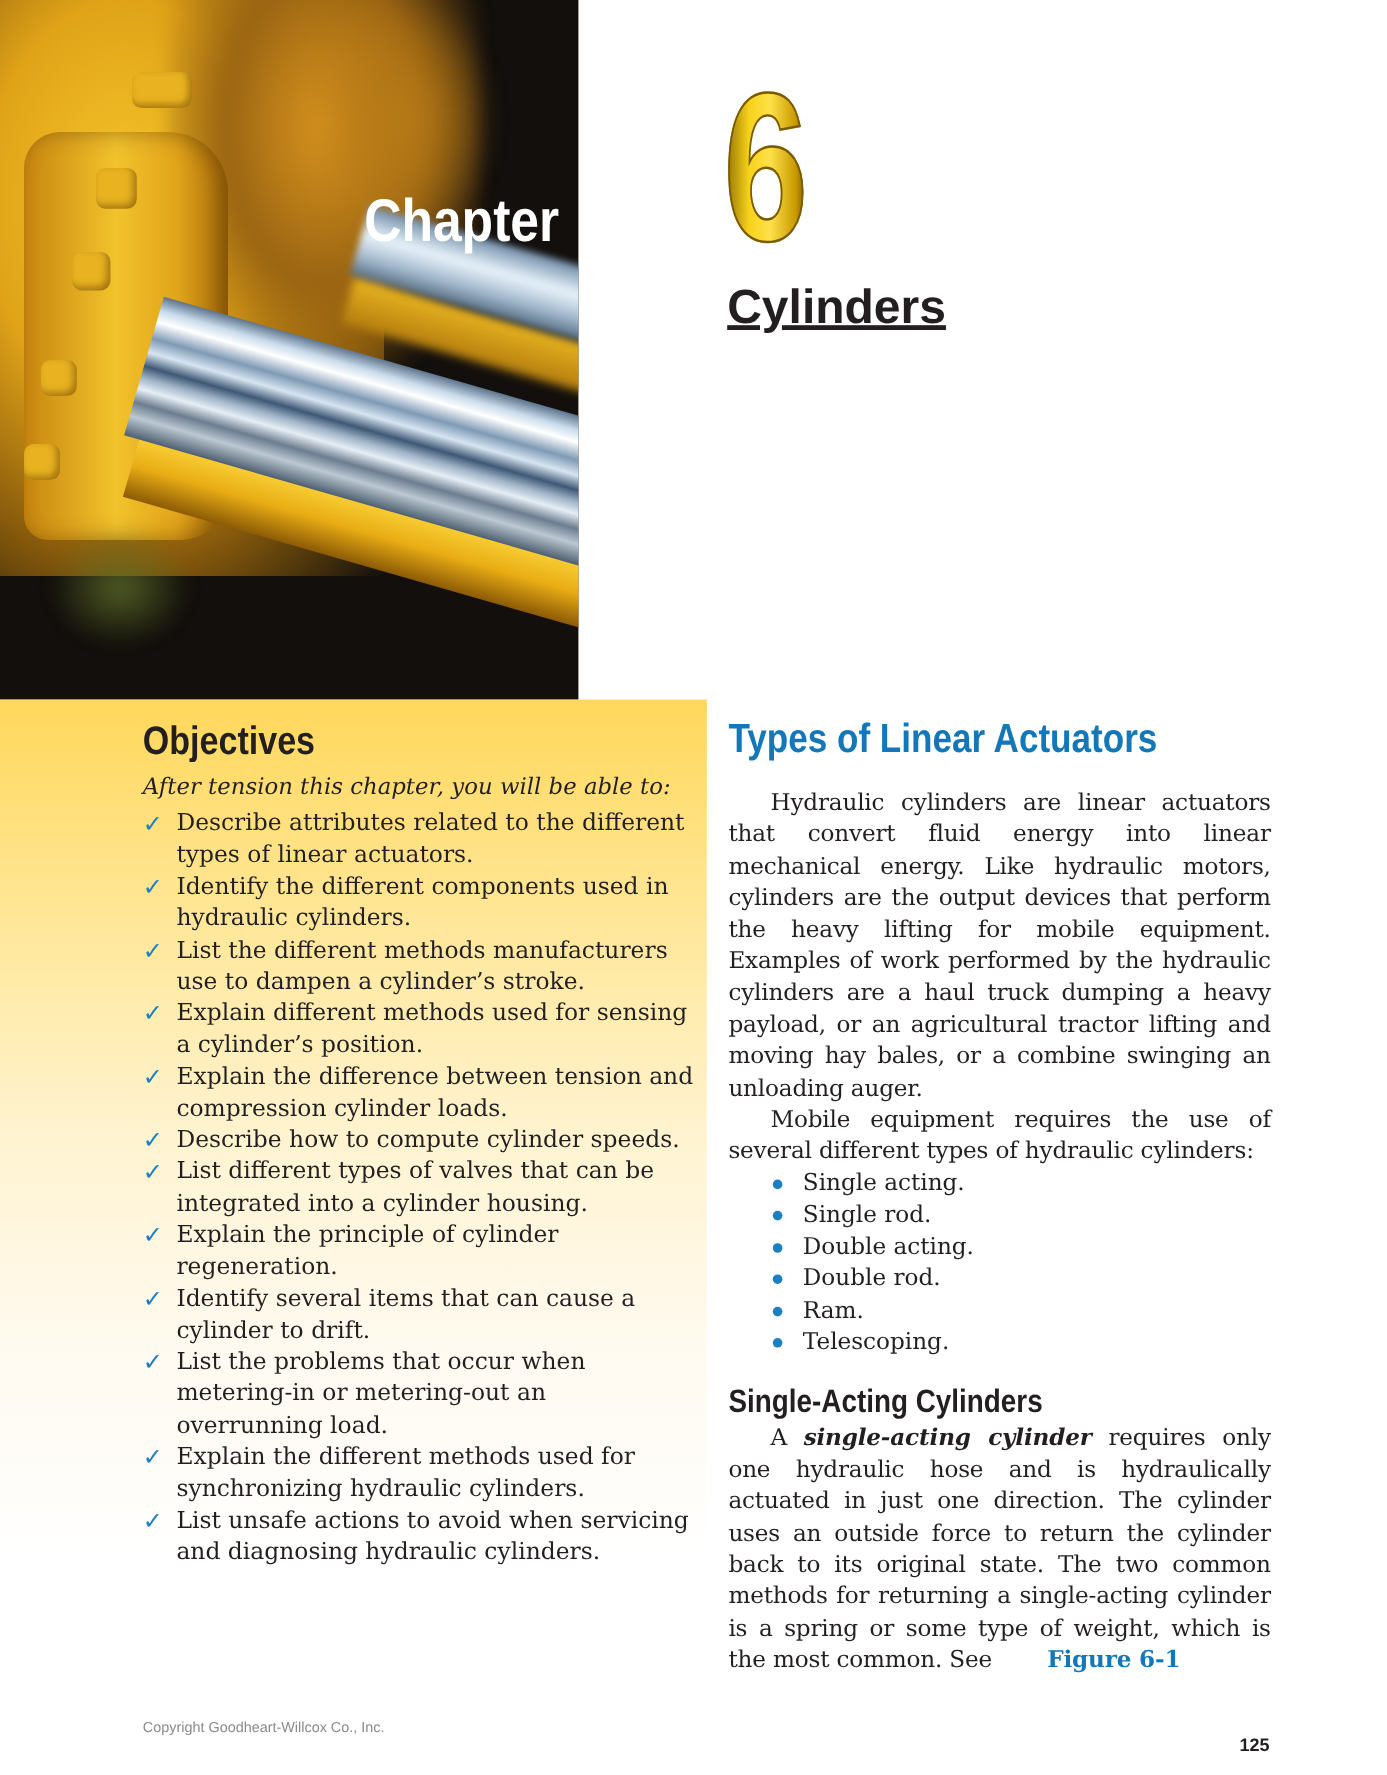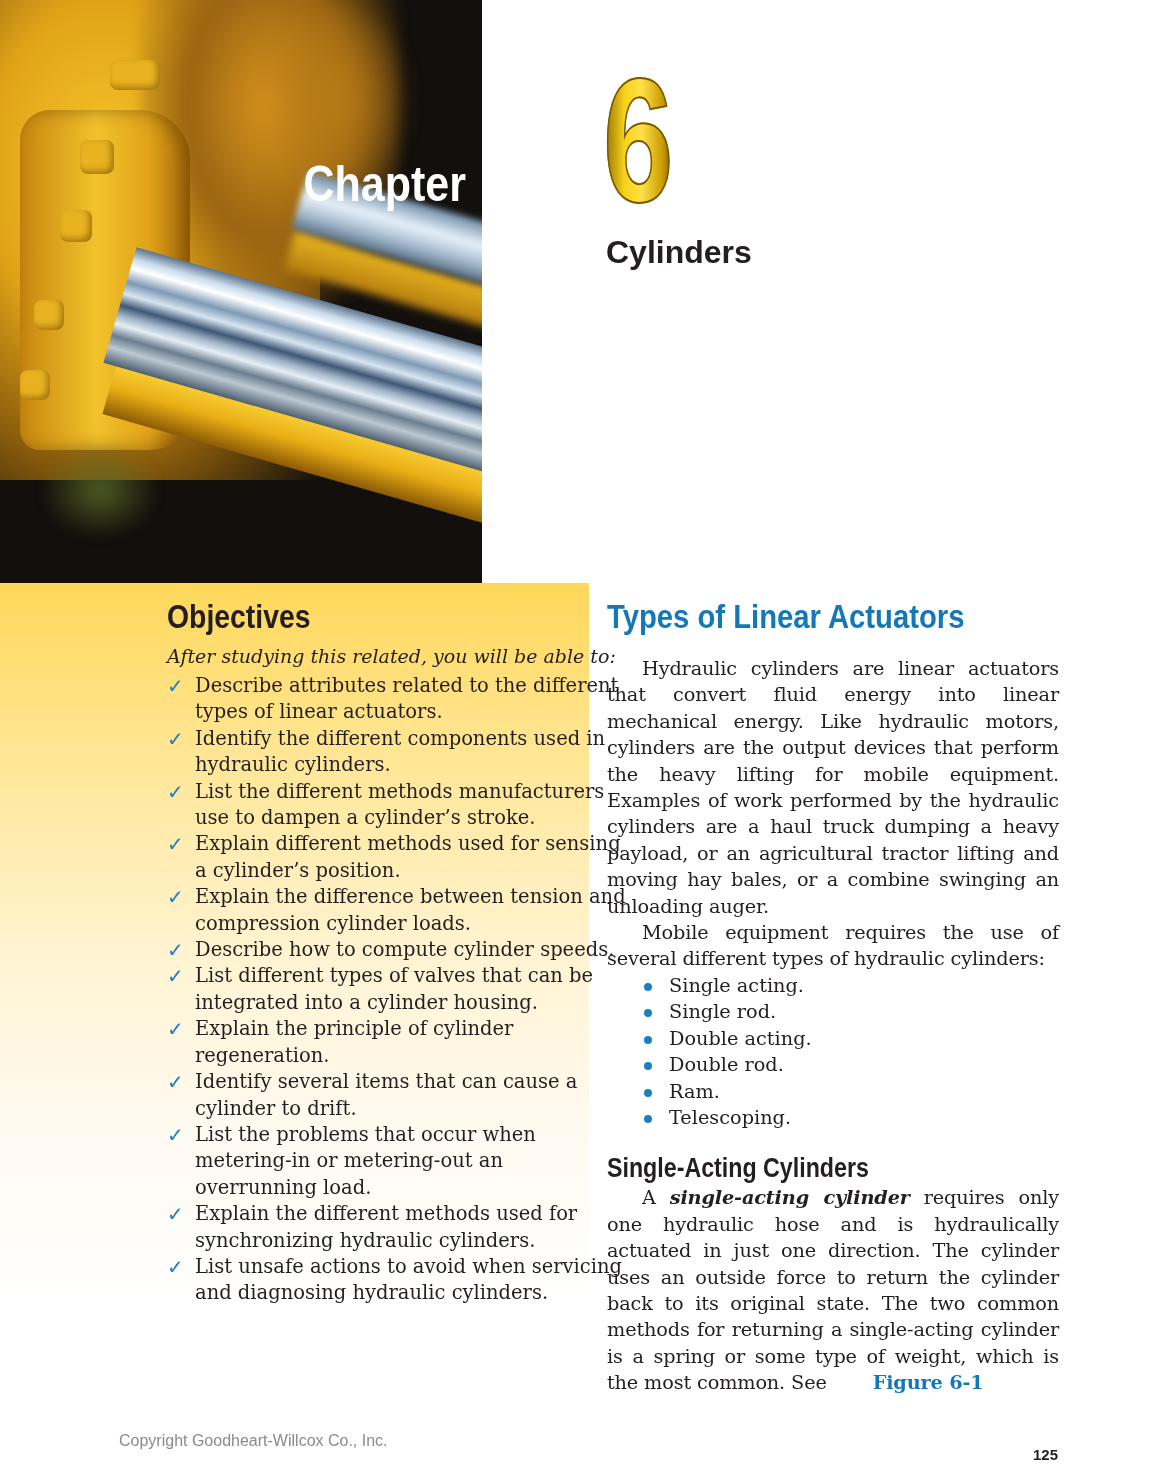--- a/index.html
+++ b/index.html
@@ -71,29 +71,29 @@
       font-family: "Liberation Sans", sans-serif; font-weight: 700; font-size: 176px; line-height: 1;
       color: #f2c50f;
       transform: scaleX(0.72); transform-origin: left top;
       -webkit-text-stroke: 2px #7a5a00;
       text-shadow: inset 0 0 0 #000;
       background: linear-gradient(90deg, #8a6a00 0%, #f7d21a 30%, #ffe04a 55%, #c99a00 85%, #6b5000 100%);
       -webkit-background-clip: text; background-clip: text; color: transparent;
     }
     .chapter-title {
       position: absolute; left: 606px; top: 234px;
-      font-family: "Liberation Sans", sans-serif; font-weight: 700; font-size: 32px; color: #231f20;
+      font-family: "Liberation Sans", sans-serif; font-weight: 700; font-size: 40px; color: #231f20; text-decoration: underline;
     }
 
     
     .objectives {
       position: absolute; left: 0; top: 583px; width: 589px; height: 720px;
       background: linear-gradient(180deg, #ffd75a 0%, #ffe590 22%, #fff3cf 50%, #fffaf0 75%, #ffffff 100%);
     }
-    .obj-inner { position: absolute; left: 119px; top: 14px; width: 460px; margin-left: 48px; }
+    .obj-inner { position: absolute; left: 119px; top: 14px; width: 460px; }
     .obj-heading {
       font-family: "Liberation Sans", sans-serif; font-weight: 700; font-size: 33px; color: #231f20;
       transform: scaleX(0.86); transform-origin: left center; white-space: nowrap; line-height: 40px;
     }
     .obj-intro { font-style: italic; font-size: 19px; margin-top: 6px; line-height: 26px; color: #231f20; }
     .obj-list { list-style: none; margin-top: 4px; }
     .obj-list li { position: relative; padding-left: 28px; font-size: 19.5px; line-height: 26.4px; }
     .obj-list li .check {
       position: absolute; left: 0; top: 0; color: #1b7fc4; font-family: "DejaVu Sans", sans-serif; font-size: 20px;
     }
@@ -118,21 +118,21 @@
       font-family: "Liberation Sans", sans-serif; font-weight: 700; font-size: 27px; color: #231f20;
       transform: scaleX(0.86); transform-origin: left center; white-space: nowrap;
       margin-top: 20px; line-height: 34px;
     }
     .term { font-weight: 700; font-style: italic; }
     .fig-ref { font-weight: 700; color: #1478b8; margin-left: 40px; }
 
     
     .copyright {
       position: absolute; left: 119px; top: 1432px;
-      font-family: "Liberation Sans", sans-serif; font-size: 16px; color: #8a8a8a;
+      font-family: "Liberation Sans", sans-serif; font-size: 12px; color: #8a8a8a;
     }
     .page-num {
       position: absolute; right: 98px; top: 1430px;
       font-family: "Liberation Sans", sans-serif; font-weight: 700; font-size: 15px; color: #231f20; margin-top: 16px;
     }
   </style>
 </head>
 <body>
 
 <div class="hero">
@@ -152,21 +152,21 @@
   <div class="green-blur"></div>
   <div class="chapter-word">Chapter</div>
 </div>
 
 <div class="chapter-num">6</div>
 <h1 class="chapter-title">Cylinders</h1>
 
 <div class="objectives">
   <div class="obj-inner">
     <h2 class="obj-heading">Objectives</h2>
-    <p class="obj-intro">After studying this related, you will be able to:</p>
+    <p class="obj-intro">After tension this chapter, you will be able to:</p>
     <ul class="obj-list">
       <li><span class="check">✓</span><span>Describe attributes related to the different types of linear actuators.</span></li>
       <li><span class="check">✓</span><span>Identify the different components used in hydraulic cylinders.</span></li>
       <li><span class="check">✓</span><span>List the different methods manufacturers use to dampen a cylinder’s stroke.</span></li>
       <li><span class="check">✓</span><span>Explain different methods used for sensing a cylinder’s position.</span></li>
       <li><span class="check">✓</span><span>Explain the difference between tension and compression cylinder loads.</span></li>
       <li><span class="check">✓</span><span>Describe how to compute cylinder speeds.</span></li>
       <li><span class="check">✓</span><span>List different types of valves that can be integrated into a cylinder housing.</span></li>
       <li><span class="check">✓</span><span>Explain the principle of cylinder regeneration.</span></li>
       <li><span class="check">✓</span><span>Identify several items that can cause a cylinder to drift.</span></li>

